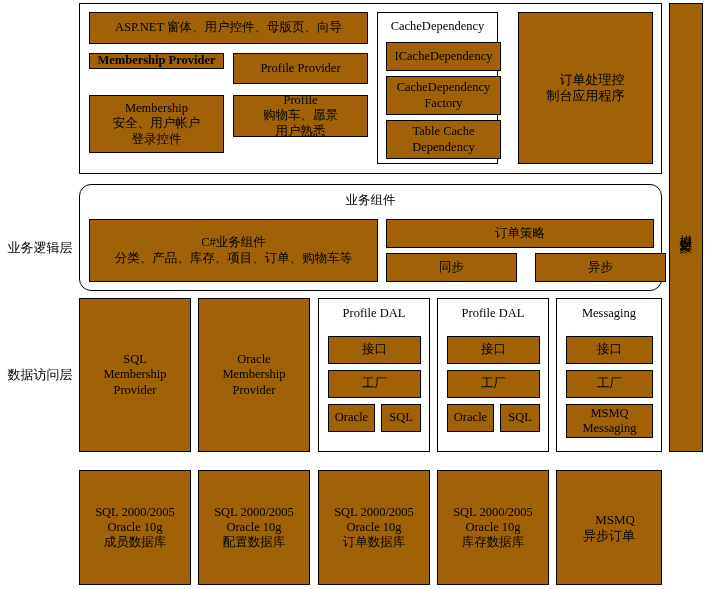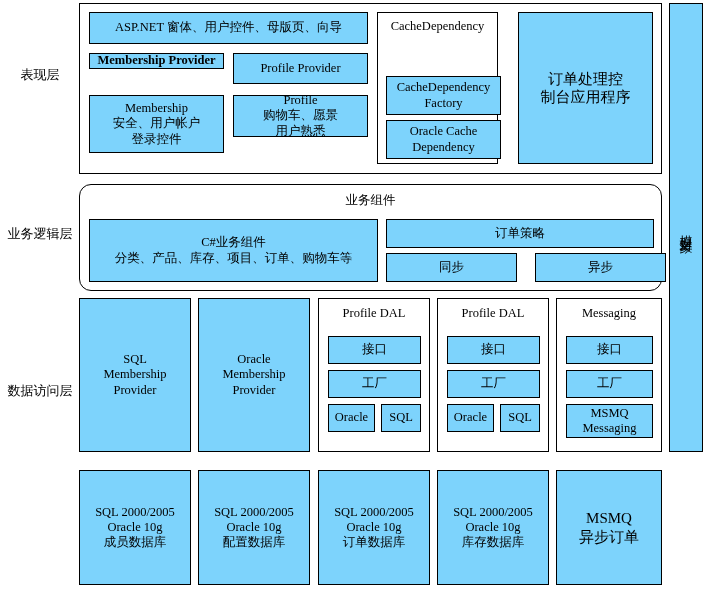--- a/index.html
+++ b/index.html
@@ -15,21 +15,21 @@
     overflow: hidden;
   }
   #diagram {
     position: relative;
     width: 707px;
     height: 589px;
   }
   .abs { position: absolute; box-sizing: border-box; }
   .bx {
     border: 1px solid #000000;
-    background: #7dd3fc;
+    background: #a16207;
     display: flex;
     align-items: center;
     justify-content: center;
     text-align: center;
     line-height: 1.22;
   }
   .bx-plain {
     background: transparent;
     display: flex;
     align-items: center;
@@ -53,31 +53,30 @@
     font-size: 12.5px;
   }
   .vert-label {
     writing-mode: vertical-rl;
     text-orientation: upright;
     letter-spacing: 2px;
     font-size: 13px;
     line-height: 1;
   }
   .t125 { font-size: 12.5px; }
-  .t13 { font-size: 15px; }
+  .t13 { font-size: 13px; text-align: right; }
   .ml { white-space: pre-line; }
 </style>
 </head>
 <body>
 
 <div id="diagram">
 
-  <div class="abs layer-label bx-plain" style="left:4px; top:60px; width:72px; height:30px;">表现层</div>
-  <div class="abs layer-label bx-plain" style="left:4px; top:219px; width:72px; height:30px;">业务逻辑层</div>
-  <div class="abs layer-label bx-plain" style="left:4px; top:376px; width:72px; height:30px;">数据访问层</div>
+  <div class="abs layer-label bx-plain" style="left:4px; top:233px; width:72px; height:30px;">业务逻辑层</div>
+  <div class="abs layer-label bx-plain" style="left:4px; top:360px; width:72px; height:30px;">数据访问层</div>
 
   <div class="abs grp" style="left:79px; top:3px; width:583px; height:171px;">
 
     <div class="abs bx t125" style="left:9px; top:8px; width:279px; height:32px;">
       <span>ASP.NET 窗体、用户控件、母版页、向导</span>
     </div>
 
     <div class="abs bx t125" style="left:9px; top:49px; width:135px; height:16px;font-weight:bold;">
       <span>Membership Provider</span>
     </div>
@@ -94,28 +93,31 @@
 
     <div class="abs bx t125 ml" style="left:153px; top:91px; width:135px; height:42px;">
       <span class="ml">Profile
 购物车、愿景
 用户熟悉</span>
     </div>
 
     <div class="abs grp" style="left:297px; top:8px; width:121px; height:152px;">
       <div class="title-top" style="top:6px;">CacheDependency</div>
 
+      <div class="abs bx t125" style="left:8px; top:29px; width:115px; height:29px;">
+        <span>ICacheDependency</span>
+      </div>
 
       <div class="abs bx t125 ml" style="left:8px; top:63px; width:115px; height:39px;">
         <span class="ml">CacheDependency
 Factory</span>
       </div>
 
       <div class="abs bx t125 ml" style="left:8px; top:107px; width:115px; height:39px;">
-        <span class="ml">Oracle Cache
+        <span class="ml">Table Cache
 Dependency</span>
       </div>
     </div>
 
     <div class="abs bx t13 ml" style="left:438px; top:8px; width:135px; height:152px;">
       <span class="ml">订单处理控
 制台应用程序</span>
     </div>
   </div>
 

